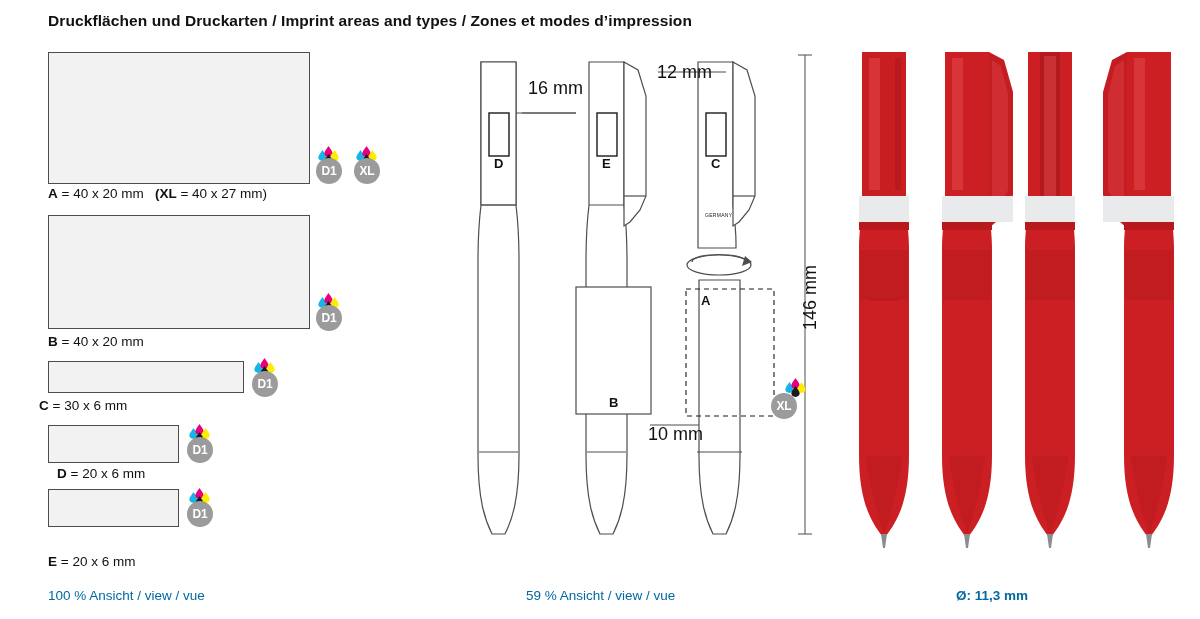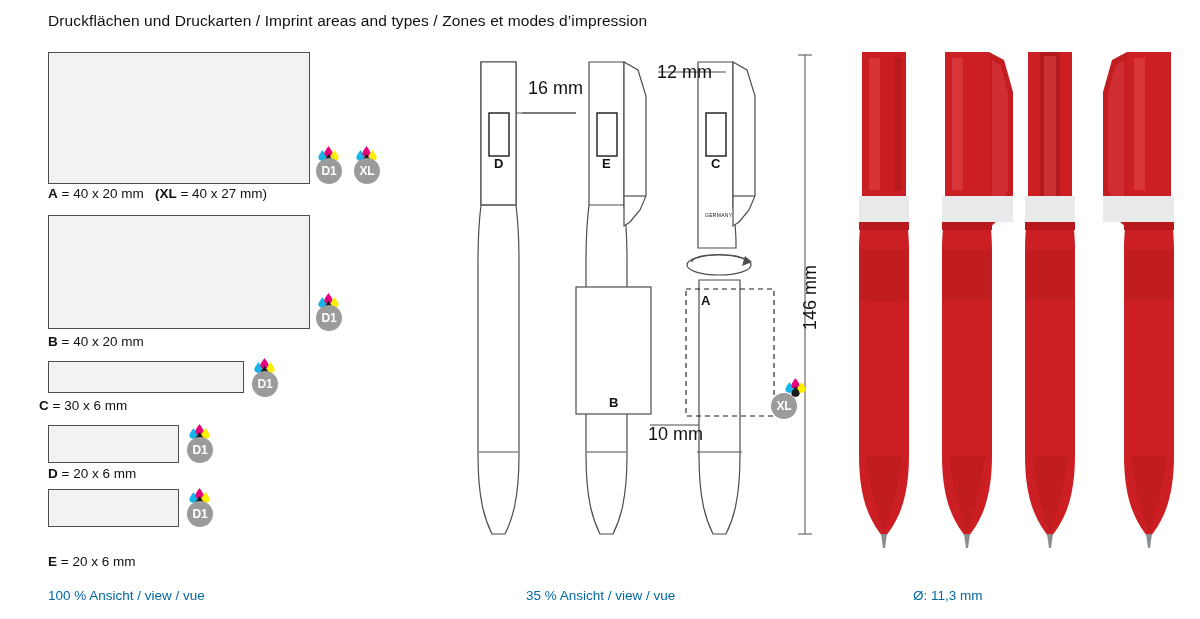--- a/index.html
+++ b/index.html
@@ -17,21 +17,21 @@
   }
   .page {
     position: absolute;
     inset: 0;
   }
   .title {
     position: absolute;
     left: 48px;
     top: 12px;
     font-size: 15.5px;
-    font-weight: normal;
+    font-weight: bold;
     letter-spacing: 0.1px;
     color: #111;
   }
 
   
   .area-box {
     position: absolute;
     border: 1px solid #4d4d4d;
     background: #f2f2f2;
     box-sizing: border-box;
@@ -101,21 +101,21 @@
   
   .footer {
     position: absolute;
     bottom: 16px;
     font-size: 13.5px;
     color: #0369a1;
     white-space: nowrap;
   }
   .f1 { left: 48px; }
   .f2 { left: 526px; }
-  .f3 { left: 913px; }
+  .f3 { left: 956px; font-weight: bold; }
 
   svg { display: block; }
   .svg-layer {
     position: absolute;
     left: 0; top: 0;
     width: 1200px;
     height: 619px;
     pointer-events: none;
   }
 </style>
@@ -170,21 +170,21 @@
   </div>
 
   <div class="area-box" style="left:48px; top:425px; width:131px; height:38px;"></div>
   <div class="cmyk" style="left:189px; top:424px;">
     <span class="c-c"></span>
       <span class="c-m"></span>
       <span class="c-y"></span>
       <span class="c-k"></span>
   </div>
   <div class="badge" style="left:187px; top:437px;">D1</div>
-  <div class="area-label" style="left:48px; top:466px;">
+  <div class="area-label" style="left:57px; top:466px;">
     <b>D</b><span> = 20 x 6 mm</span>
   </div>
 
   <div class="area-box" style="left:48px; top:489px; width:131px; height:38px;"></div>
   <div class="cmyk" style="left:189px; top:488px;">
     <span class="c-c"></span>
       <span class="c-m"></span>
       <span class="c-y"></span>
       <span class="c-k"></span>
   </div>
@@ -315,16 +315,16 @@
 
   <div class="cmyk" style="left:785px; top:378px;">
     <span class="c-c"></span>
       <span class="c-m"></span>
       <span class="c-y"></span>
       <span class="c-k"></span>
   </div>
   <div class="badge" style="left:771px; top:393px;">XL</div>
 
   <div class="footer f1">100 % Ansicht / view / vue</div>
-  <div class="footer f2">35 % Ansicht / view / vue</div>
+  <div class="footer f2">59 % Ansicht / view / vue</div>
   <div class="footer f3">Ø: 11,3 mm</div>
 
 </div>
 
 </body></html>

